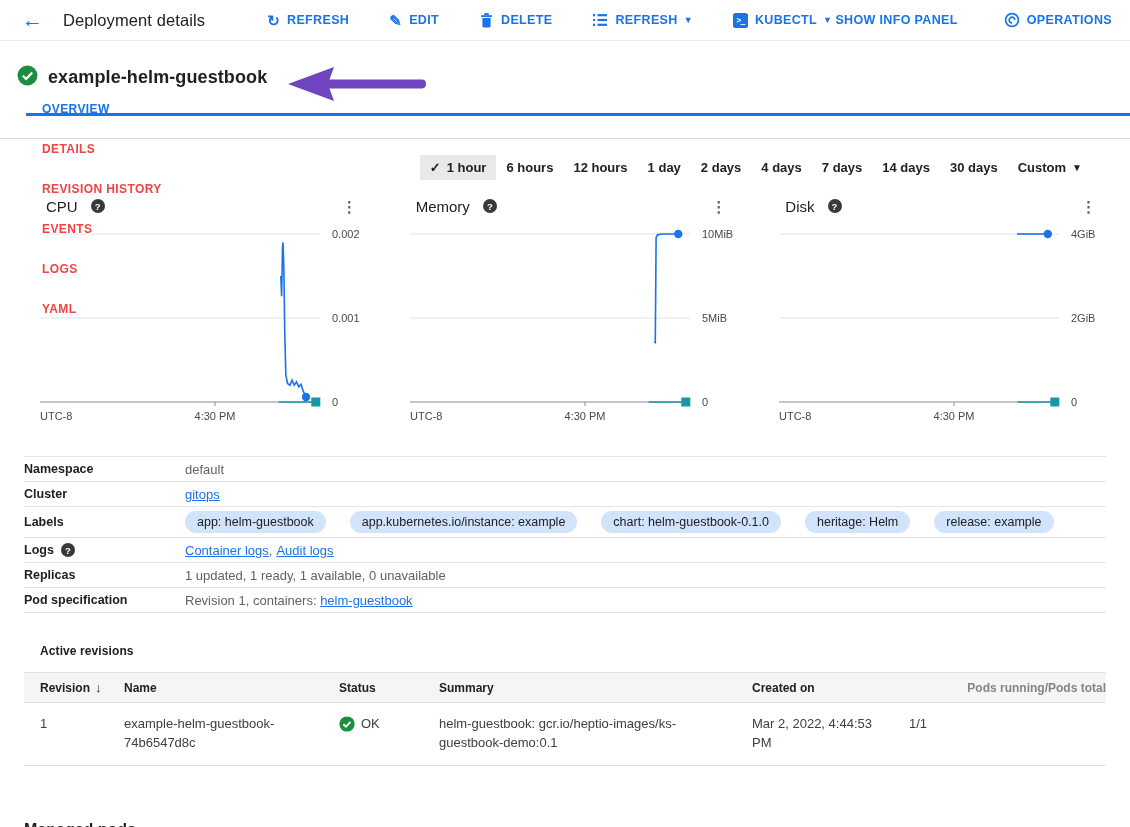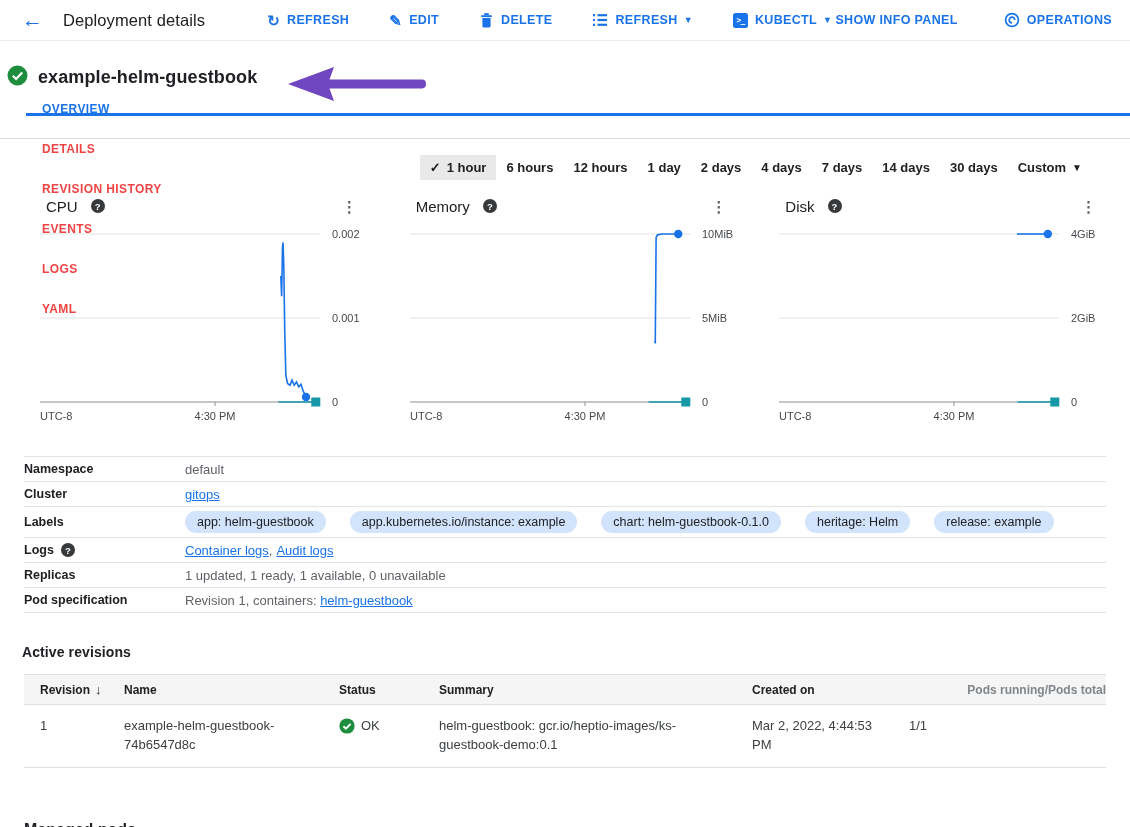--- a/index.html
+++ b/index.html
@@ -16,21 +16,21 @@
   .tb-btn { display:flex; align-items:center; gap:7px; color:#1a73e8; font-size:12.5px;
     font-weight:700; letter-spacing:.35px; cursor:pointer; white-space:nowrap; }
   .tb-ic { display:inline-flex; align-items:center; justify-content:center; }
   .glyph-ic { font-size:15px; font-weight:700; line-height:1; }
   .caret { font-size:9px; margin-left:-1px; }
   .kubectl-ic { width:15px; height:15px; background:#1a73e8; border-radius:2.5px; color:#fff;
     font-family:"DejaVu Sans Mono", monospace; font-size:8px; font-weight:700;
     display:flex; align-items:center; justify-content:center; letter-spacing:-1px; }
 
   
-  .title-row { display:flex; align-items:center; gap:10px; padding:24px 0 12px 7px; }
+  .title-row { display:flex; align-items:center; gap:10px; padding:24px 0 12px 17px; }
   .deploy-name { font-size:18px; font-weight:700; letter-spacing:.1px; }
   .anno-arrow { position:absolute; left:286px; top:63px; pointer-events:none; }
 
   
   .tabs { display:flex; gap:26px; padding-left:26px; border-bottom:1px solid #dadce0; height:37px;flex-direction:column; }
   .tab { display:flex; align-items:center; padding:0 16px; font-size:12px; font-weight:700;
     letter-spacing:.4px; color:#ef4444; cursor:pointer; }
   .tab.active { color:#1a73e8; box-shadow:inset 0 -3px 0 #1a73e8; }
 
   
@@ -61,21 +61,21 @@
   .dkey { width:161px; flex:none; font-size:12.5px; font-weight:700; color:#202124;
     display:flex; align-items:center; gap:7px; }
   .dval { font-size:13px; color:#5f6368; display:flex; align-items:center; flex-wrap:wrap; }
   .dval a, .link { color:#1a73e8; text-decoration:underline; cursor:pointer; }
   .chips { display:flex; gap:24px; }
   .chip { background:#d2e3fc; color:#202124; border-radius:12px; padding:4px 12px;
     font-size:12.5px; white-space:nowrap; }
   .sep { color:#5f6368; margin-right:4px; }
 
   
-  .section-title { font-size:14px; font-weight:700; margin:31px 22px 14px; letter-spacing:.1px; }
+  .section-title { font-size:12px; font-weight:700; margin:31px 40px 14px; letter-spacing:.1px; }
   .rev-table { margin:0 24px; }
   .rt-row { display:flex; }
   .rt-head { background:#f5f5f5; border-top:1px solid #e0e0e0; border-bottom:1px solid #e0e0e0;
     height:31px; align-items:center; font-size:12px; font-weight:700; color:#202124; }
   .rt-body { border-bottom:1px solid #e0e0e0; padding:11px 0 13px; font-size:13px; color:#3c4043;
     align-items:flex-start; line-height:19px; }
   .c-rev { width:100px; padding-left:16px; flex:none; display:flex; align-items:center; gap:5px; }
   .c-name { width:215px; flex:none; }
   .c-status { width:100px; flex:none; display:flex; align-items:center; gap:6px; }
   .c-summary { width:313px; flex:none; padding-right:30px; }

